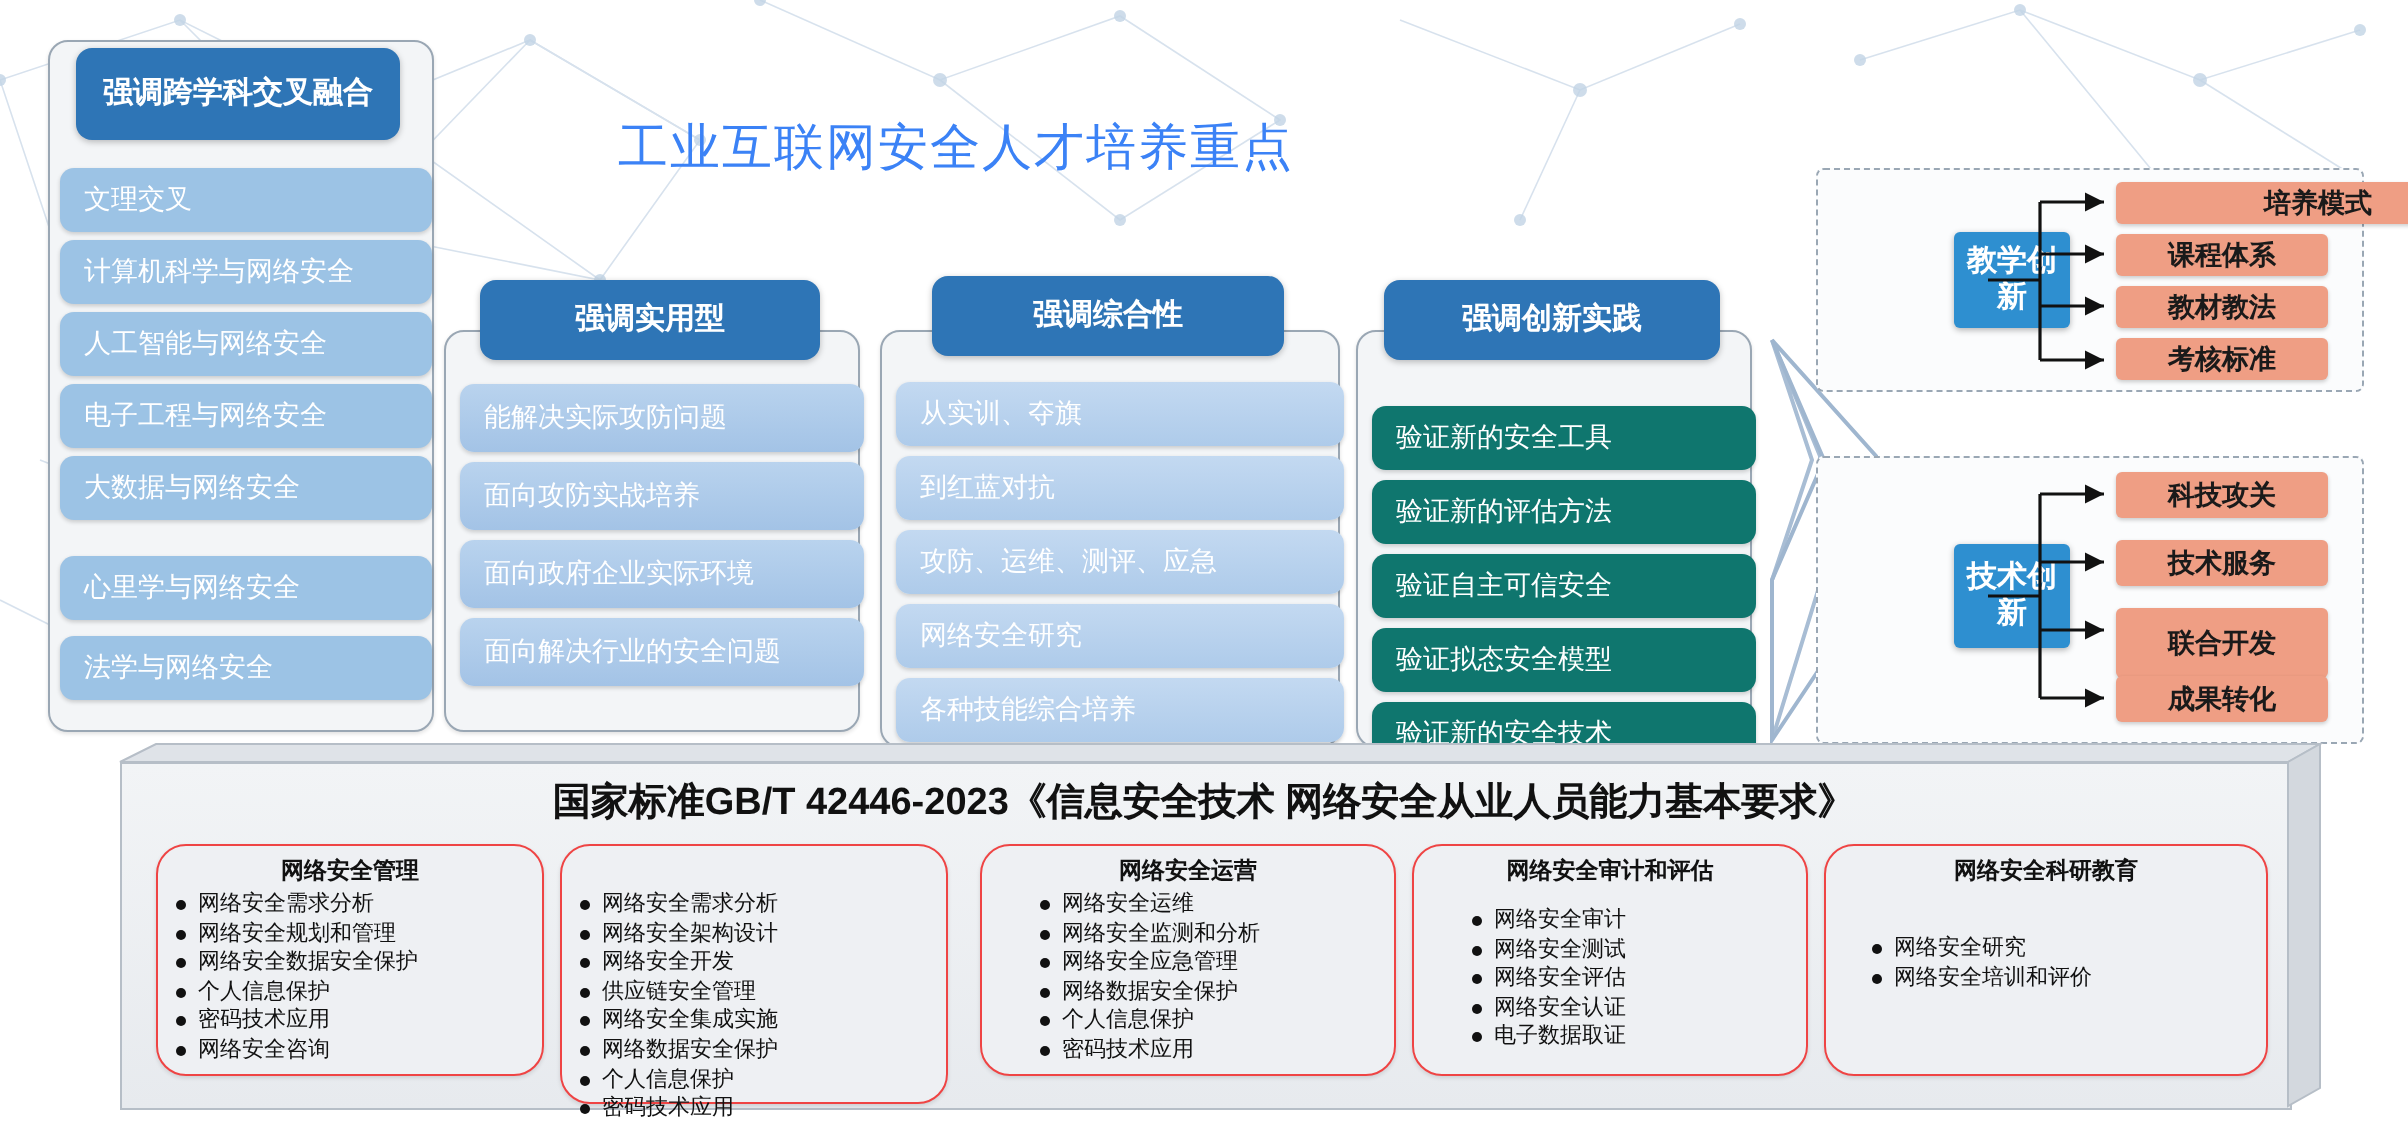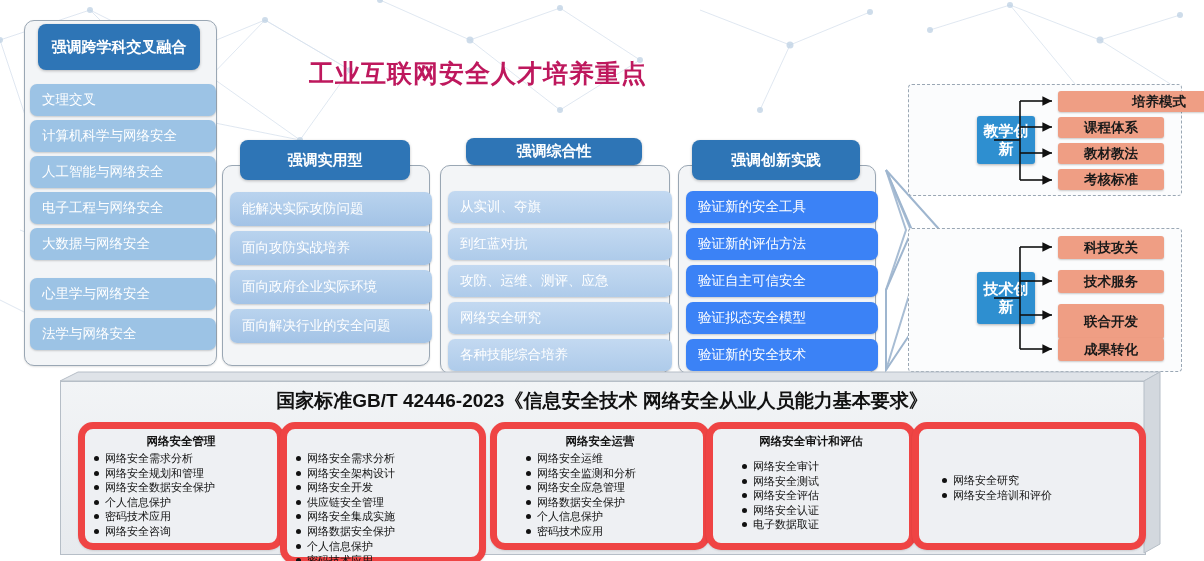--- a/index.html
+++ b/index.html
@@ -5,21 +5,21 @@
   html,body{margin:0;padding:0;}
   body{
     width:1204px;height:561px;position:relative;overflow:hidden;
     font-family:"Liberation Sans","DejaVu Sans",sans-serif;
     background:#ffffff;
   }
   
   .bg-net{position:absolute;left:0;top:0;width:1204px;height:380px;pointer-events:none;opacity:.55;}
   .title{
     position:absolute;left:268px;top:57px;width:420px;
-    font-size:25px;font-weight:bold;color:#be185d;text-align:center;letter-spacing:1px;
+    font-size:25px;font-weight:normal;color:#3b82f6;text-align:center;letter-spacing:1px;
   }
 
   
   .col{
     position:absolute;border:1px solid #9aa7b4;border-radius:10px;background:#f3f5f7;
     box-shadow:0 1px 2px rgba(0,0,0,.12);
   }
   .col-head{
     position:absolute;border-radius:8px;color:#fff;font-weight:bold;text-align:center;
     display:flex;align-items:center;justify-content:center;
@@ -28,21 +28,21 @@
   }
   .chip{
     position:absolute;border-radius:7px;color:#fff;font-size:13.5px;
     display:flex;align-items:center;padding-left:12px;
     box-shadow:0 1px 2px rgba(0,0,0,.18);
   }
 
   
   .blue-dark{background:#2e75b6;}
   .blue-mid{background:#9cc3e5;}
-  .blue-soft{background:#3b82f6;}
+  .blue-soft{background:#0f766e;margin-top:12px;}
   .blue-grad1{background:linear-gradient(180deg,#b9d3ee 0%,#a3c3e6 100%);}
   .blue-grad2{background:linear-gradient(180deg,#c3d9f1 0%,#aecbea 100%);}
 
   
   .panel{
     position:absolute;border:1px dashed #9aa7b4;border-radius:4px;background:#fbfcfd;
   }
   .node-blue{
     position:absolute;background:#2e8fd0;color:#fff;font-weight:bold;font-size:15px;
     display:flex;align-items:center;justify-content:center;text-align:center;line-height:1.2;
@@ -58,21 +58,21 @@
   .band{
     position:absolute;left:60px;top:381px;width:1084px;height:172px;
     background:linear-gradient(180deg,#f2f4f6 0%,#e7eaee 100%);
     border:1px solid #b6bec7;
   }
   .band-title{
     position:absolute;left:60px;top:388px;width:1084px;text-align:center;
     font-size:19px;font-weight:bold;color:#111;
   }
   .sub{
-    position:absolute;border:7px solid #ef4444;border-radius:15px;background:#eef0f3;
+    position:absolute;border:1px solid #ef4444;border-radius:15px;background:#eef0f3;
     box-shadow:0 1px 2px rgba(0,0,0,.12);
   }
   .sub-title{
     position:absolute;width:100%;text-align:center;top:5px;font-size:11.5px;font-weight:bold;color:#111;
   }
   .sub ul{margin:0;padding:22px 6px 4px 20px;list-style:none;}
   .sub li{font-size:11px;line-height:14.6px;color:#111;position:relative;}
   .sub li:before{
     content:"";position:absolute;left:-11px;top:5px;width:5px;height:5px;border-radius:50%;background:#111;
   }
@@ -131,21 +131,21 @@
 <div class="chip blue-mid" style="left:30px;top:318px;width:174px;height:32px;">法学与网络安全</div>
 
 <div class="col" style="left:222px;top:165px;width:206px;height:199px;"></div>
 <div class="col-head blue-dark" style="left:240px;top:140px;width:170px;height:40px;">强调实用型</div>
 <div class="chip blue-grad1" style="left:230px;top:192px;width:190px;height:34px;">能解决实际攻防问题</div>
 <div class="chip blue-grad1" style="left:230px;top:231px;width:190px;height:34px;">面向攻防实战培养</div>
 <div class="chip blue-grad1" style="left:230px;top:270px;width:190px;height:34px;">面向政府企业实际环境</div>
 <div class="chip blue-grad1" style="left:230px;top:309px;width:190px;height:34px;">面向解决行业的安全问题</div>
 
 <div class="col" style="left:440px;top:165px;width:228px;height:207px;"></div>
-<div class="col-head blue-dark" style="left:466px;top:138px;width:176px;height:27px;">强调综合性</div>
+<div class="col-head blue-dark" style="left:466px;top:138px;width:176px;height:40px;">强调综合性</div>
 <div class="chip blue-grad2" style="left:448px;top:191px;width:212px;height:32px;">从实训、夺旗</div>
 <div class="chip blue-grad2" style="left:448px;top:228px;width:212px;height:32px;">到红蓝对抗</div>
 <div class="chip blue-grad2" style="left:448px;top:265px;width:212px;height:32px;">攻防、运维、测评、应急</div>
 <div class="chip blue-grad2" style="left:448px;top:302px;width:212px;height:32px;">网络安全研究</div>
 <div class="chip blue-grad2" style="left:448px;top:339px;width:212px;height:32px;">各种技能综合培养</div>
 
 <div class="col" style="left:678px;top:165px;width:196px;height:207px;"></div>
 <div class="col-head blue-dark" style="left:692px;top:140px;width:168px;height:40px;">强调创新实践</div>
 <div class="chip blue-soft" style="left:686px;top:191px;width:180px;height:32px;">验证新的安全工具</div>
 <div class="chip blue-soft" style="left:686px;top:228px;width:180px;height:32px;">验证新的评估方法</div>
@@ -244,17 +244,18 @@
   <ul style="padding-left:40px;padding-top:30px;">
     <li>网络安全审计</li>
     <li>网络安全测试</li>
     <li>网络安全评估</li>
     <li>网络安全认证</li>
     <li>电子数据取证</li>
   </ul>
 </div>
 
 <div class="sub" style="left:912px;top:422px;width:220px;height:114px;">
+  <div class="sub-title">网络安全科研教育</div>
   <ul style="padding-left:34px;padding-top:44px;">
     <li>网络安全研究</li>
     <li>网络安全培训和评价</li>
   </ul>
 </div>
 
 </body></html>

